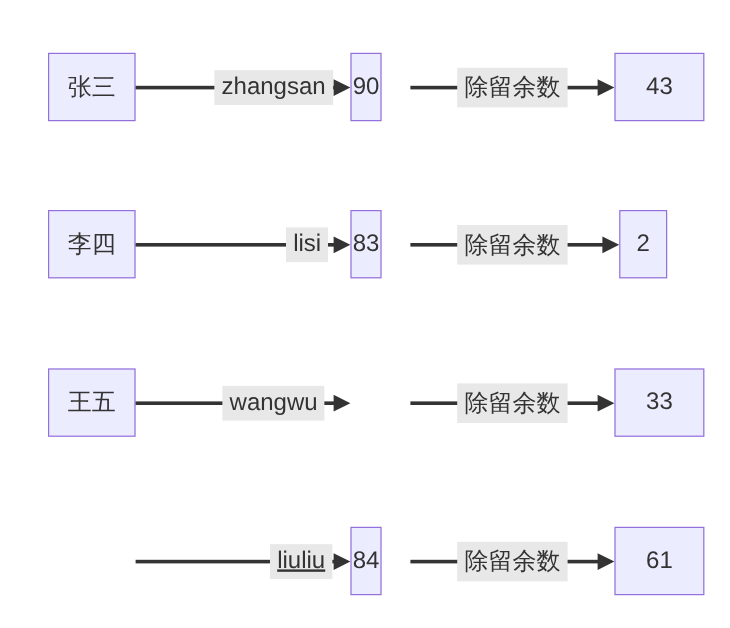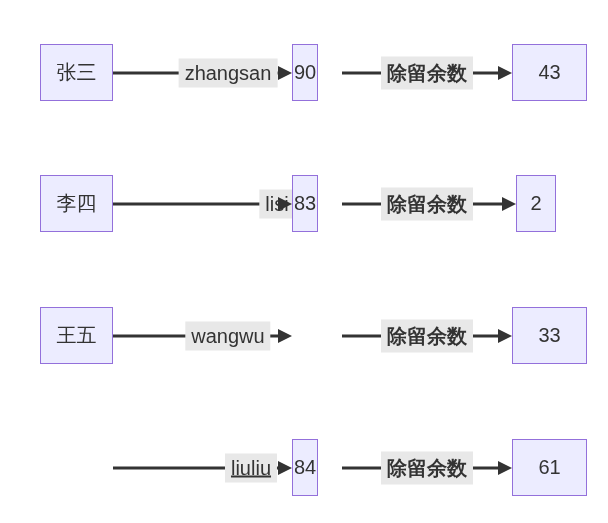--- a/index.html
+++ b/index.html
@@ -33,21 +33,21 @@
     display: flex; align-items: center; justify-content: center;
     font-size: 20px; color: var(--text);
   }
   .name-node   { left: 40px;  width: 73px; }
   .hash-node   { left: 292px; width: 26px; }
   .result-node { left: 512px; width: 75px; }
   .r2 .result-node { left: 516px; width: 40px; }
 
   .connector { position: absolute; top: 0; height: 57px; }
   .c1 { left: 113px; width: 179px; }
-  .c2 { left: 342px; width: 170px; font-weight: bold; }
+  .c2 { left: 342px; width: 170px; }
   .r2 .c2 { width: 174px; }
 
   .line {
     position: absolute; top: 50%; left: 0; right: 6px; height: 3px;
     background: var(--edge);
     transform: translateY(-50%);
   }
   .arrowhead {
     position: absolute; top: 50%; right: 0;
     transform: translateY(-50%);
@@ -59,21 +59,21 @@
   .edge-label {
     position: absolute; top: 50%;
     transform: translate(-50%, -50%);
     background: var(--edge-label-bg);
     padding: 3px 6px;
     font-size: 20px;
     white-space: nowrap;
     color: var(--text);
   }
   .c1 .edge-label { left: 87px; margin-left: 28px; }
-  .r2 .c1 .edge-label { left: 136px; }
+  .r2 .c1 .edge-label { left: 115px; }
   .r4 .c1 .edge-label { left: 110px; text-decoration: underline; }
   .c2 .edge-label { left: 85px; }
 </style>
 </head>
 <body>
 
 <div class="canvas">
 
   <div class="row r1">
     <div class="node name-node">张三</div>

